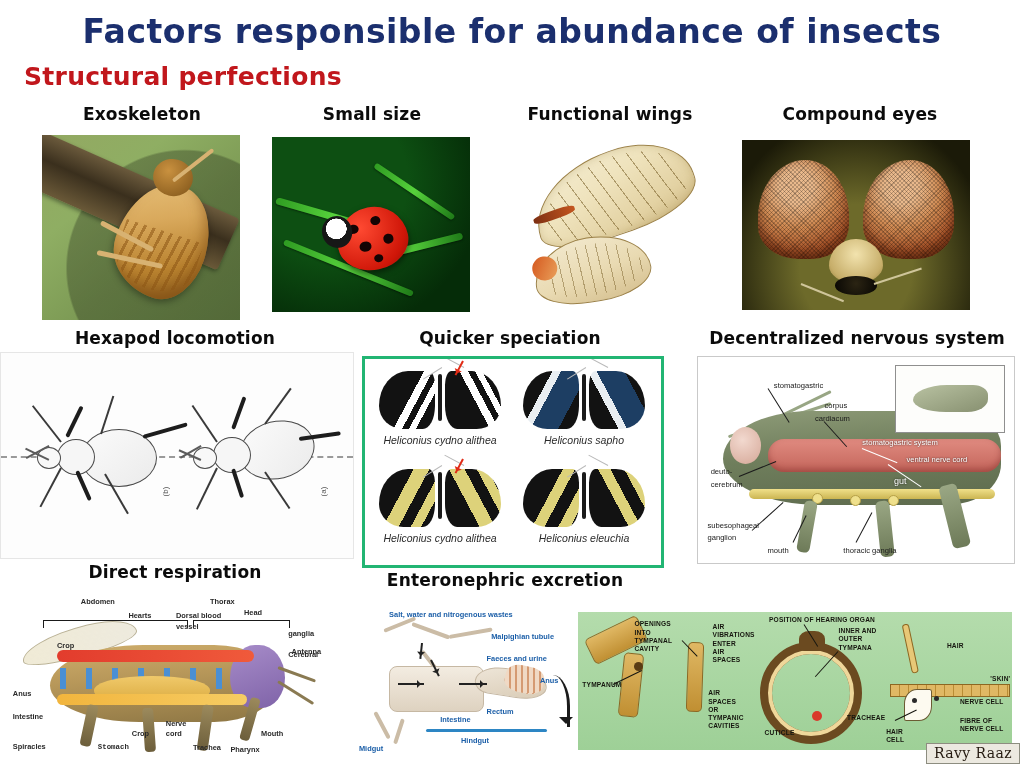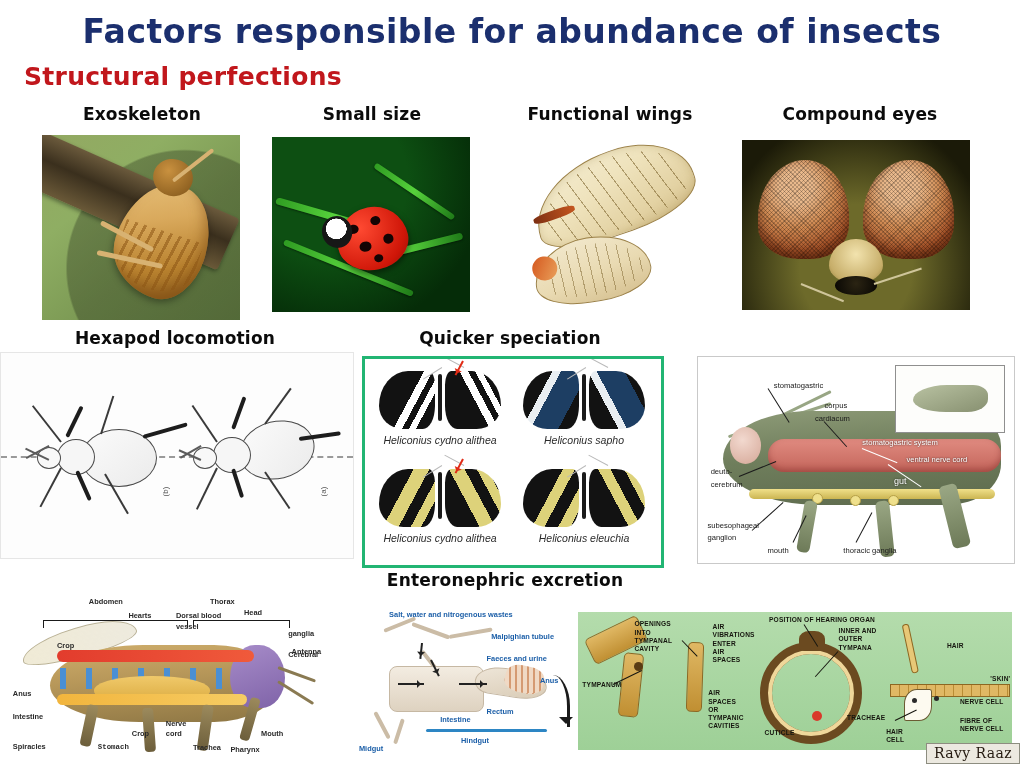--- a/index.html
+++ b/index.html
@@ -371,20 +371,21 @@
     <div class="eye eyeL"></div>
     <div class="eye eyeR"></div>
     <div class="face"></div>
     <div class="mouth"></div>
     <div class="antl" style="left:26%;top:84%;width:20%;transform:rotate(22deg);"></div>
     <div class="antl" style="left:58%;top:84%;width:22%;transform:rotate(-18deg);"></div>
   </div>
 
   <div class="panel-label" style="left:20px;top:328px;width:310px;">Hexapod locomotion</div>
   <div class="panel-label" style="left:360px;top:328px;width:300px;">Quicker speciation</div>
+  <div class="panel-label" style="left:690px;top:328px;width:334px;">Decentralized nervous system</div>
 
   <div class="panel hexa" style="left:0px;top:352px;width:352px;height:205px;">
     <div class="axis"></div>
 
     <div class="beetle" style="position:absolute;left:30px;top:48px;width:150px;height:110px;">
       <div class="abd" style="left:50px;top:28px;"></div>
       <div class="thx" style="left:26px;top:38px;"></div>
       <div class="hd" style="left:6px;top:46px;"></div>
       <div class="lgd" style="left:112px;top:34px;width:46px;transform:rotate(-16deg);"></div>
       <div class="lgd" style="left:36px;top:34px;width:34px;transform:rotate(-64deg);"></div>
@@ -506,41 +507,42 @@
     <div class="ldr" style="left:22%;top:15%;width:40px;transform:rotate(58deg);"></div>
     <div class="ldr" style="left:40%;top:31%;width:34px;transform:rotate(48deg);"></div>
     <div class="ldr" style="left:13%;top:58%;width:40px;transform:rotate(-22deg);"></div>
     <div class="ldr" style="left:17%;top:84%;width:42px;transform:rotate(-42deg);"></div>
     <div class="ldr" style="left:30%;top:90%;width:30px;transform:rotate(-64deg);"></div>
     <div class="ldr" style="left:50%;top:90%;width:34px;transform:rotate(-62deg);"></div>
     <div class="ldr w" style="left:52%;top:44%;width:38px;transform:rotate(22deg);"></div>
     <div class="ldr w" style="left:60%;top:52%;width:40px;transform:rotate(34deg);"></div>
   </div>
 
+  <div class="panel-label" style="left:10px;top:562px;width:330px;">Direct respiration</div>
   <div class="panel-label" style="left:355px;top:570px;width:300px;">Enteronephric excretion</div>
 
   <div class="panel resp" style="left:6px;top:592px;width:340px;height:176px;">
     <div class="wing"></div>
     <div class="bee"></div>
     <div class="head"></div>
     <div class="heart"></div>
     <div class="trach"></div>
     <div class="crop"></div>
     <div class="nerve"></div>
     <div class="leg" style="left:24%;top:64%;width:11px;height:42px;transform:rotate(12deg);"></div>
     <div class="leg" style="left:40%;top:66%;width:11px;height:44px;transform:rotate(-4deg);"></div>
     <div class="leg" style="left:58%;top:64%;width:11px;height:46px;transform:rotate(8deg);"></div>
     <div class="leg" style="left:72%;top:60%;width:10px;height:44px;transform:rotate(16deg);"></div>
     <div class="ant" style="left:80%;top:42%;width:40px;transform:rotate(20deg);"></div>
     <div class="ant" style="left:80%;top:50%;width:42px;transform:rotate(32deg);"></div>
 
     <div class="brk" style="left:11%;top:16%;width:42%;"></div>
     <div class="brk" style="left:55%;top:16%;width:28%;"></div>
 
-    <div class="lblk" style="left:22%;top:3%;margin-left:8px;">Abdomen</div>
+    <div class="lblk" style="left:22%;top:3%;">Abdomen</div>
     <div class="lblk" style="left:60%;top:3%;">Thorax</div>
     <div class="lblk" style="left:36%;top:11%;">Hearts</div>
     <div class="lblk" style="left:50%;top:11%;">Dorsal blood</div>
     <div class="lblk" style="left:50%;top:17%;">vessel</div>
     <div class="lblk" style="left:70%;top:9%;">Head</div>
     <div class="lblk" style="left:83%;top:15%;margin-top:32px;">Cerebral</div>
     <div class="lblk" style="left:83%;top:21%;">ganglia</div>
     <div class="lblk" style="left:84%;top:31%;">Antenna</div>
     <div class="lblk" style="left:15%;top:28%;">Crop</div>
     <div class="lblk" style="left:2%;top:55%;">Anus</div>

